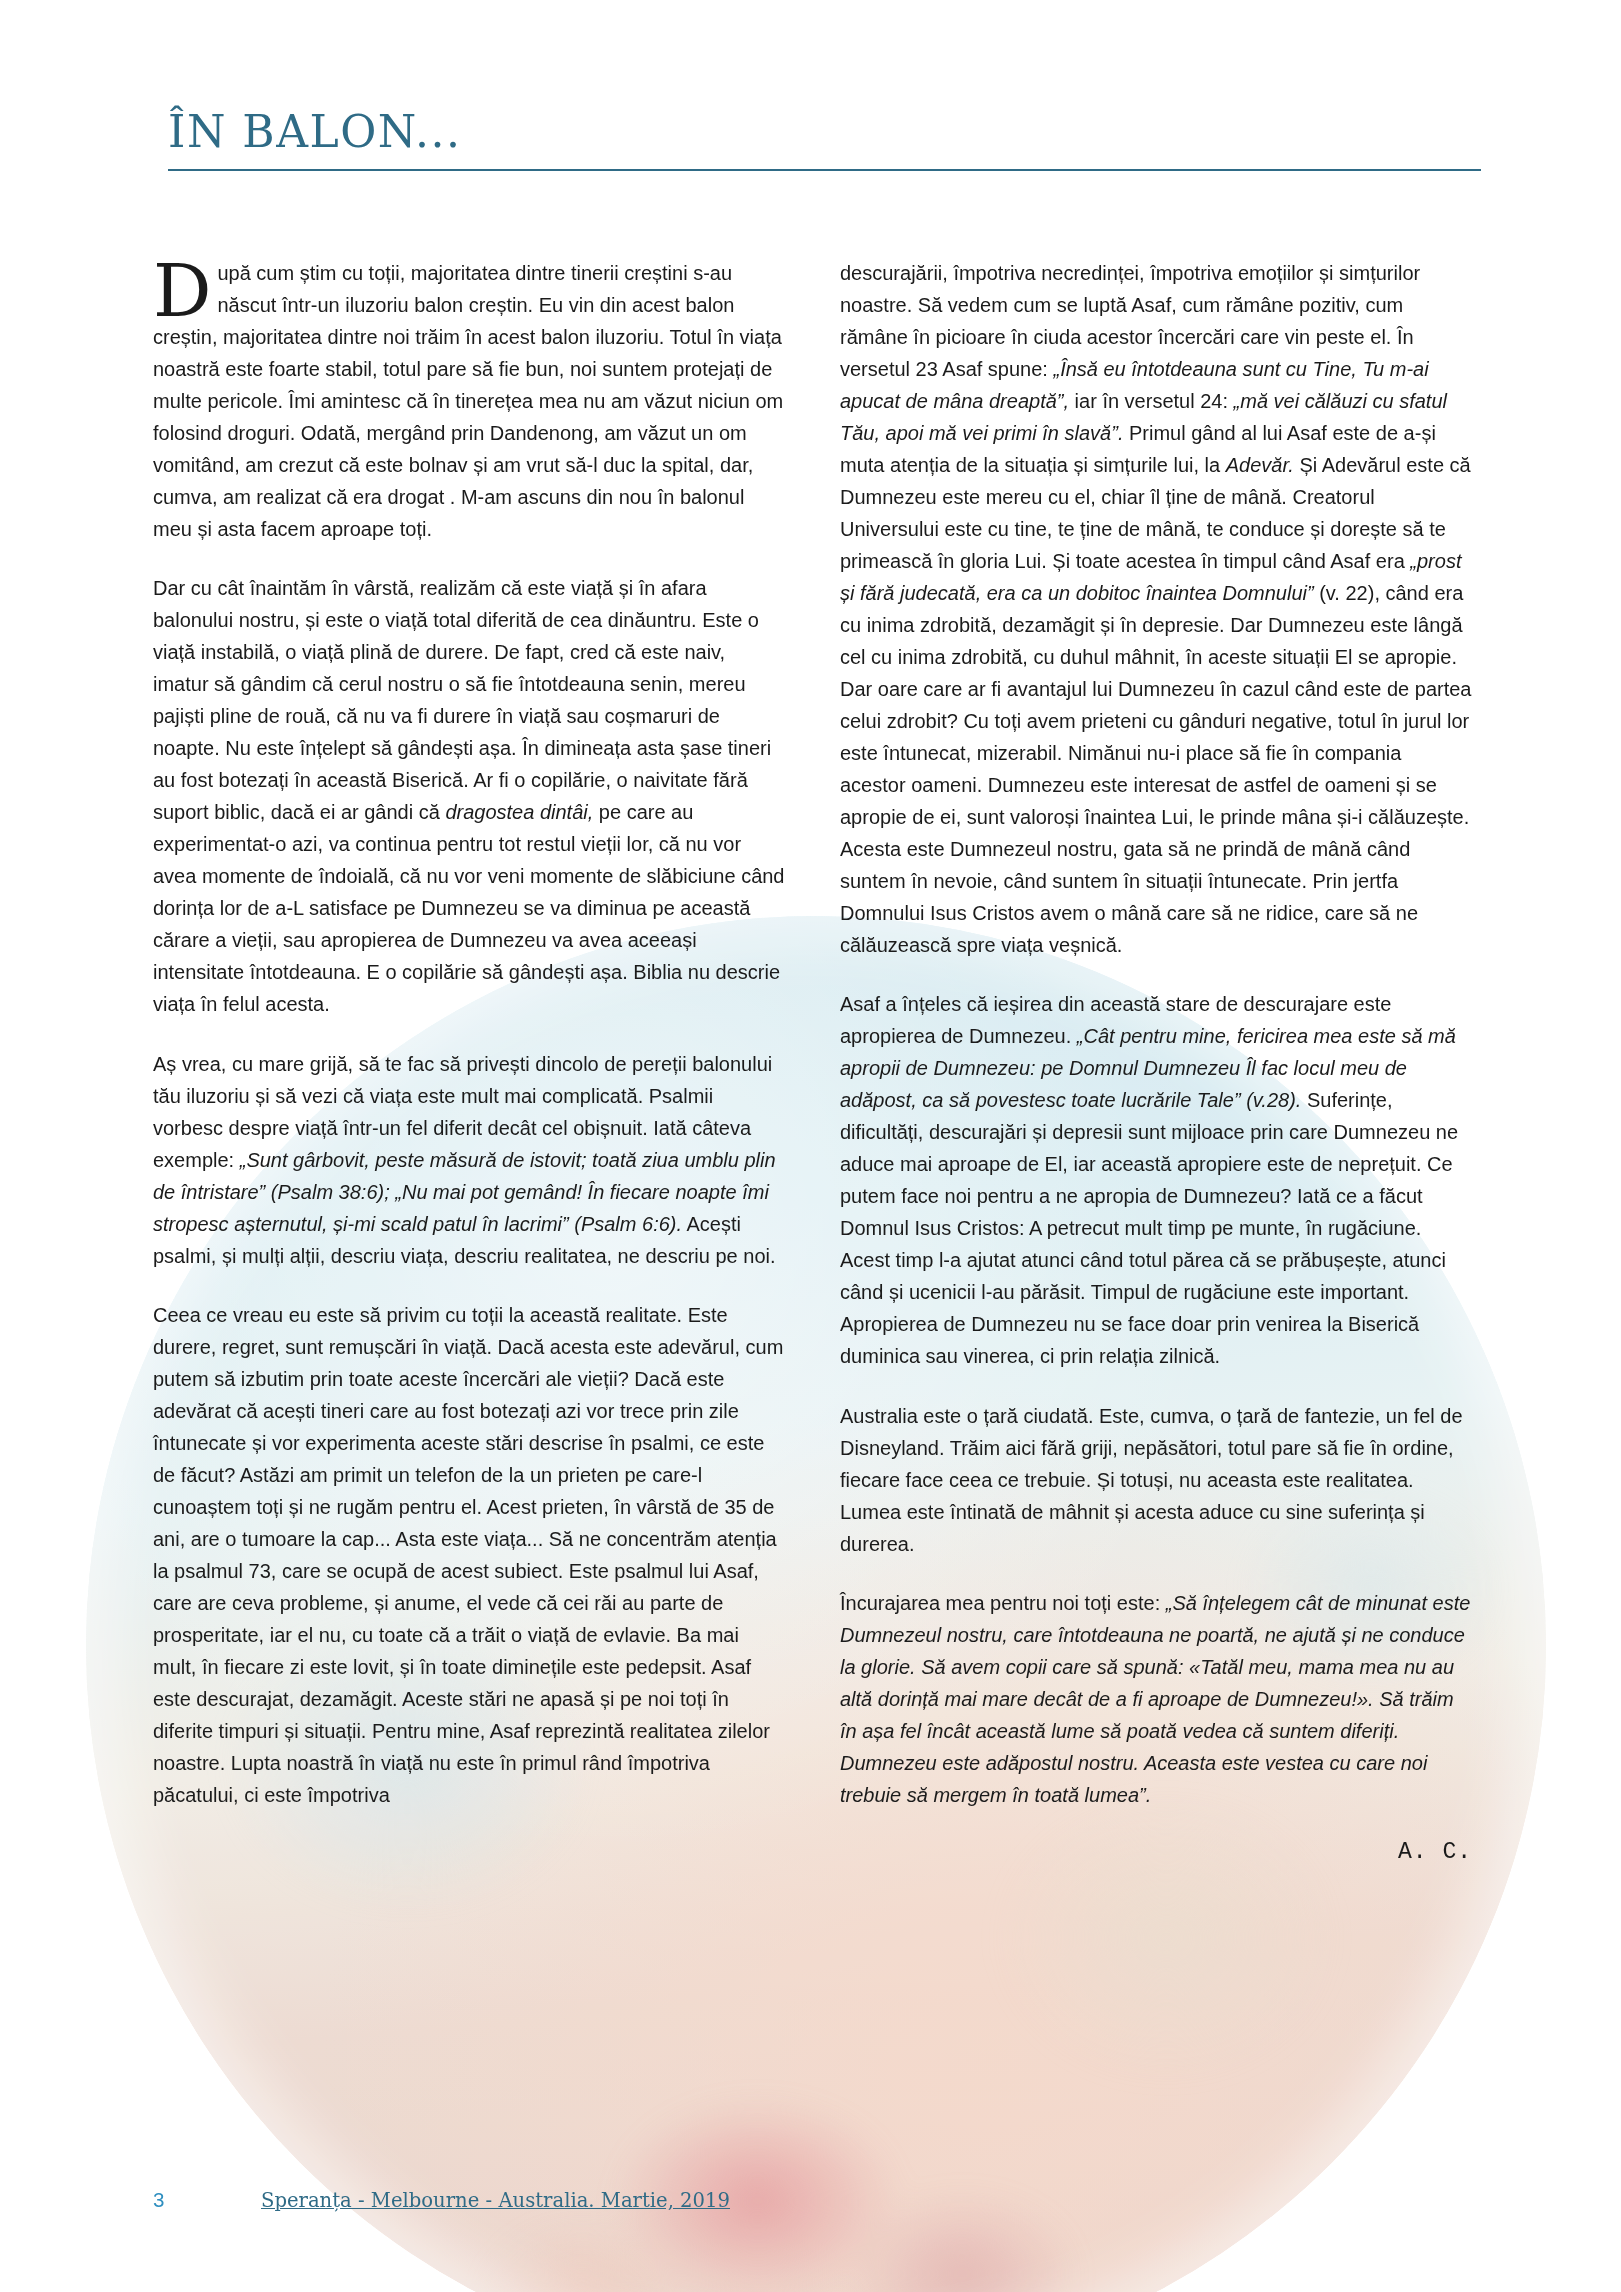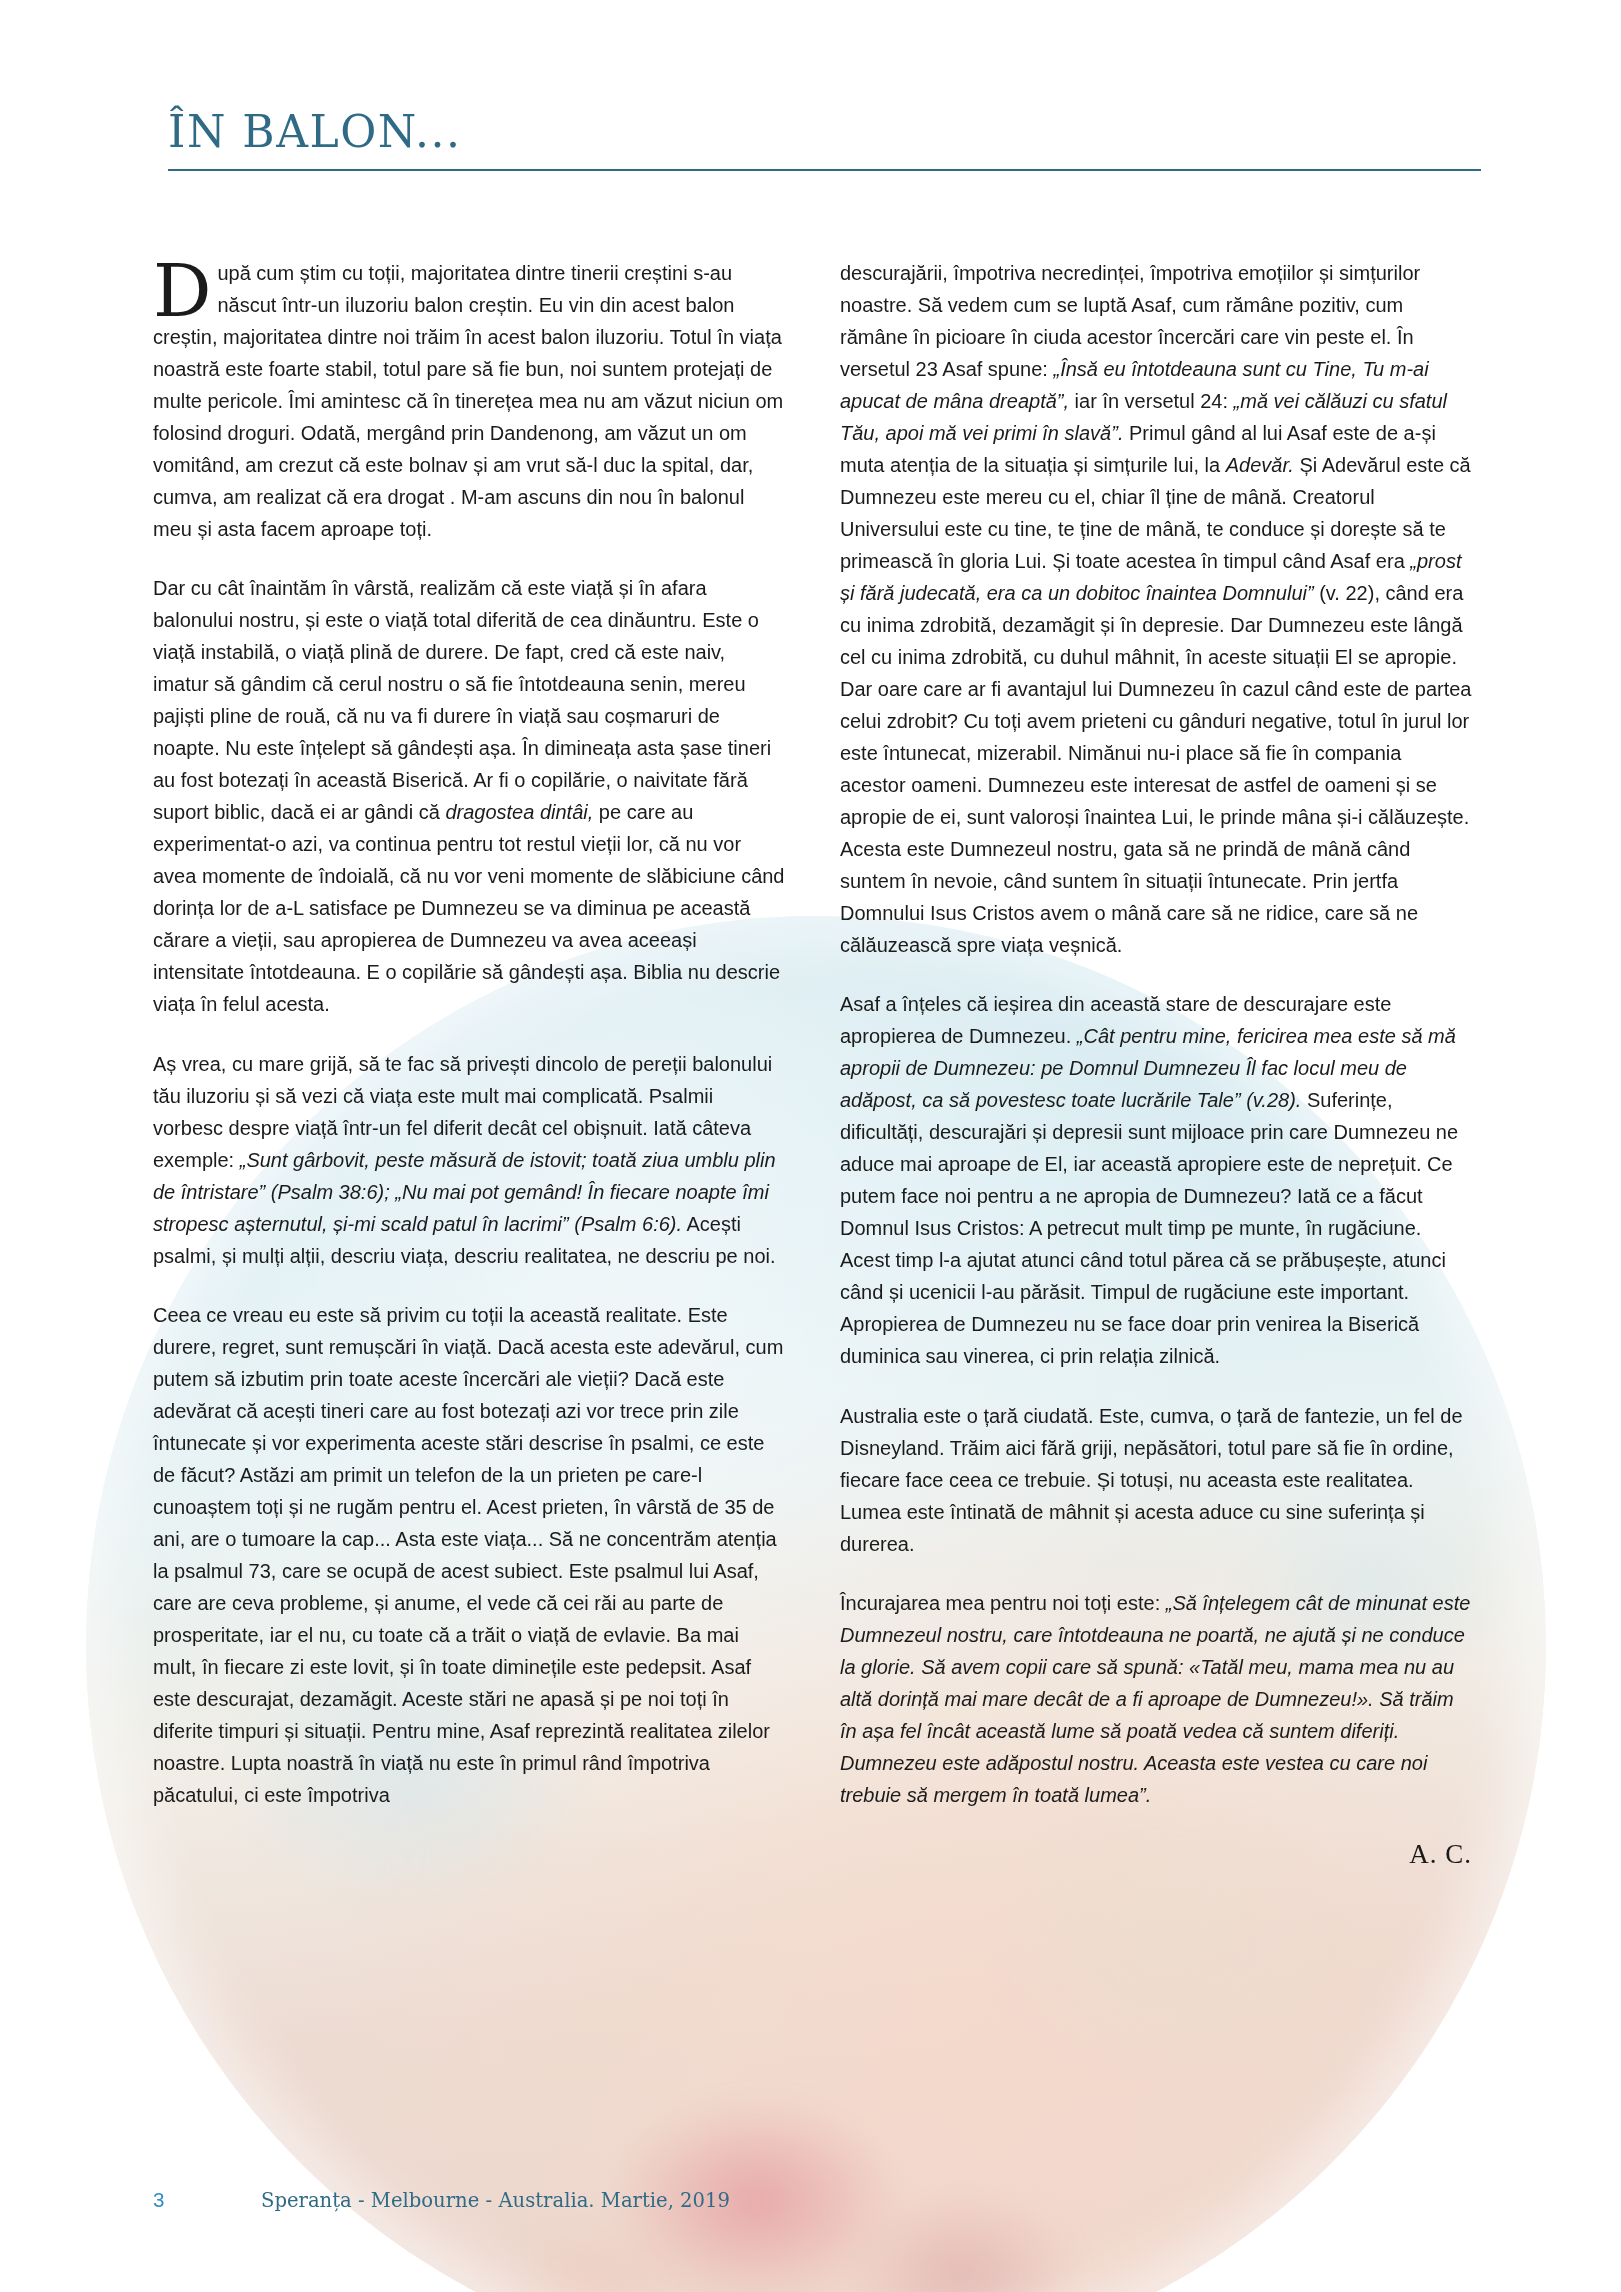--- a/index.html
+++ b/index.html
@@ -110,22 +110,22 @@
     float: left;
     font-family: "DejaVu Serif", serif;
     font-size: 73px;
     line-height: 59px;
     padding: 3.9px 5.9px 0 0;
     color: #1b1b1b;
   }
   .signature {
     margin-top: 25.5px;
     text-align: right;
-    font-size: 27px;
-    font-family: Liberation Serif, serif;
+    font-size: 23px;
+    font-family: Liberation Mono, monospace;
     letter-spacing: 1px;
   }
 
   
   .footer {
     position: absolute;
     left: 153px;
     top: 2188px;
     width: 1319px;
     display: flex;
@@ -133,20 +133,21 @@
   }
   .footer-page {
     color: #2f8fc0;
     font-size: 20.6px;
     width: 108px;
   }
   .footer-text {
     color: #2f6b86;
     font-size: 19.6px;
     font-family: "DejaVu Serif", serif;
+    text-decoration: underline;
   }
 </style>
 </head>
 <body>
 
 <div class="balloon-photo"></div>
 
 <div class="page">
 
   <div class="header">

